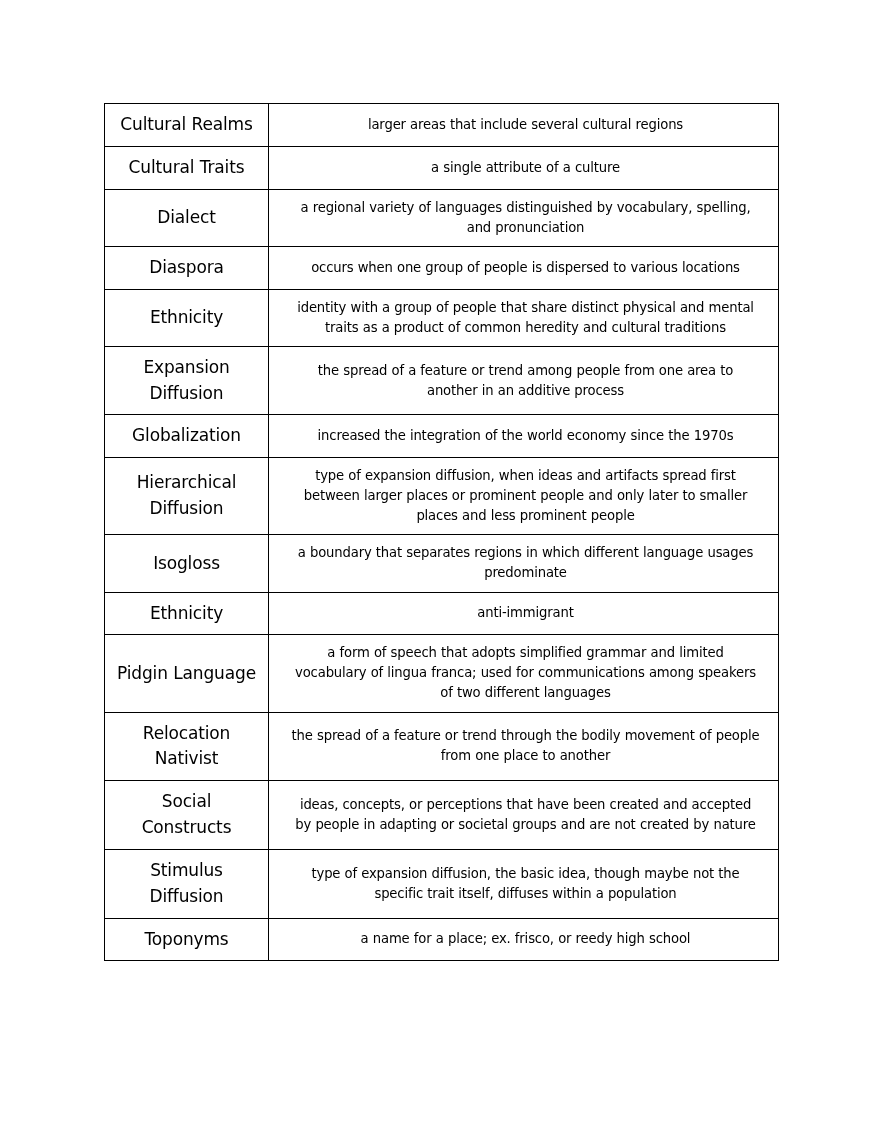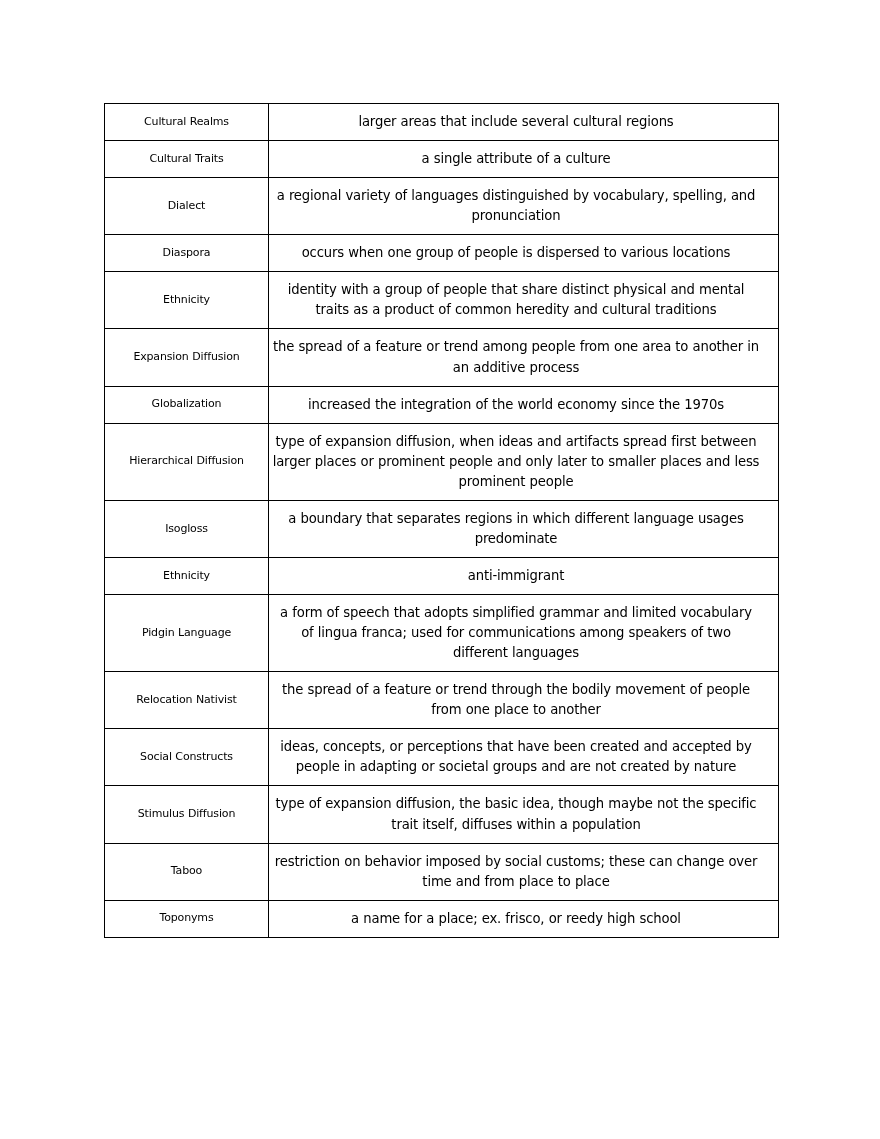--- a/index.html
+++ b/index.html
@@ -39,25 +39,25 @@
     letter-spacing: -0.15px;
     word-spacing: 0.2px;
   }
   .col-term {
     width: 164px;
   }
   .col-def {
     width: 510px;
   }
   td.term-cell {
-    font-size: 11px;
+    font-size: 17px;
   }
   td.def-cell {
     font-size: 13.2px;
-    padding-left: 3px;
+    padding-left: 22px;
     padding-right: 18px;
   }
 </style>
 </head>
 <body>
 
 <div class="page">
   <table class="vocab-table">
     <colgroup>
       <col class="col-term">
@@ -114,22 +114,18 @@
         </tr>
         <tr>
           <td class="term-cell">Social Constructs</td>
           <td class="def-cell">ideas, concepts, or perceptions that have been created and accepted by people in adapting or societal groups and are not created by nature</td>
         </tr>
         <tr>
           <td class="term-cell">Stimulus Diffusion</td>
           <td class="def-cell">type of expansion diffusion, the basic idea, though maybe not the specific trait itself, diffuses within a population</td>
         </tr>
         <tr>
-          <td class="term-cell">Taboo</td>
-          <td class="def-cell">restriction on behavior imposed by social customs; these can change over time and from place to place</td>
-        </tr>
-        <tr>
           <td class="term-cell">Toponyms</td>
           <td class="def-cell">a name for a place; ex. frisco, or reedy high school</td>
         </tr>
       </tbody>
   </table>
 </div>
 
 </body></html>

